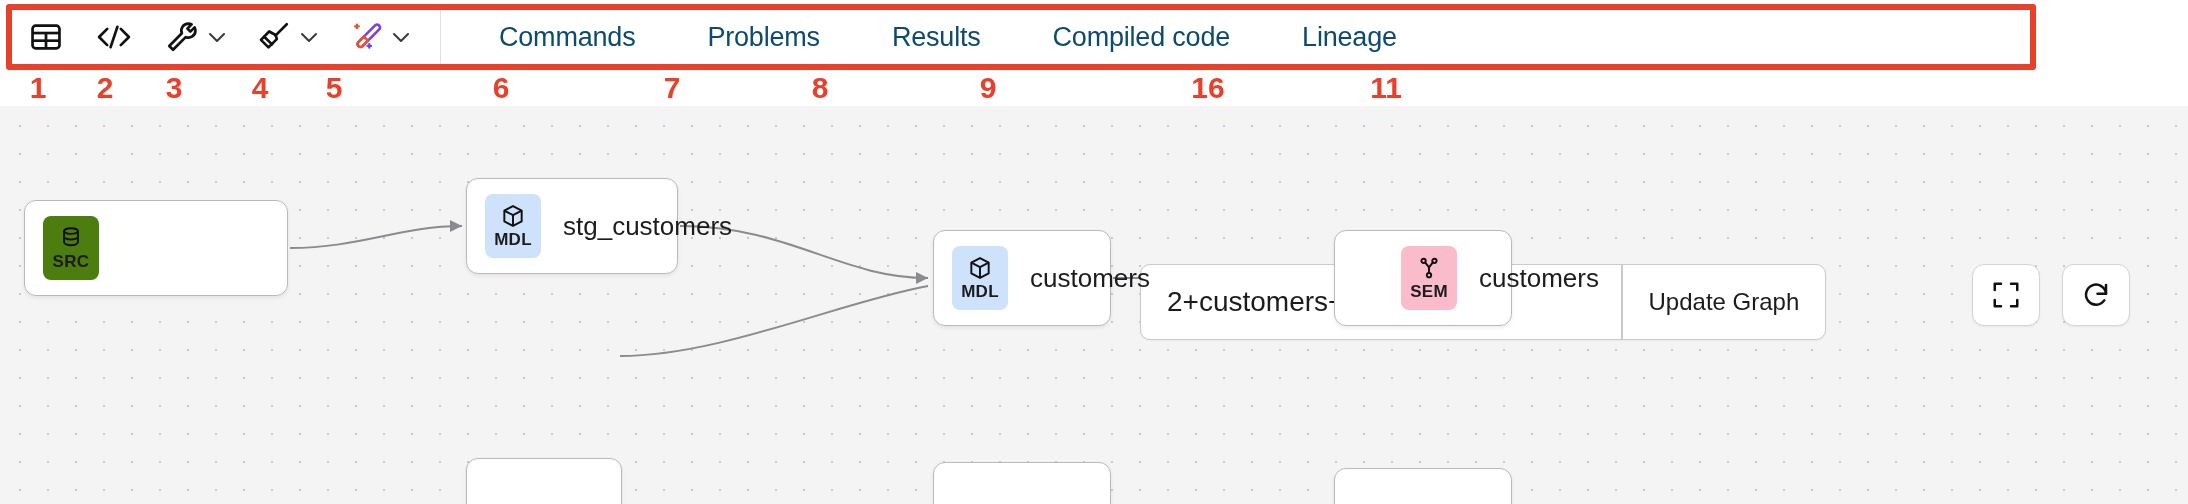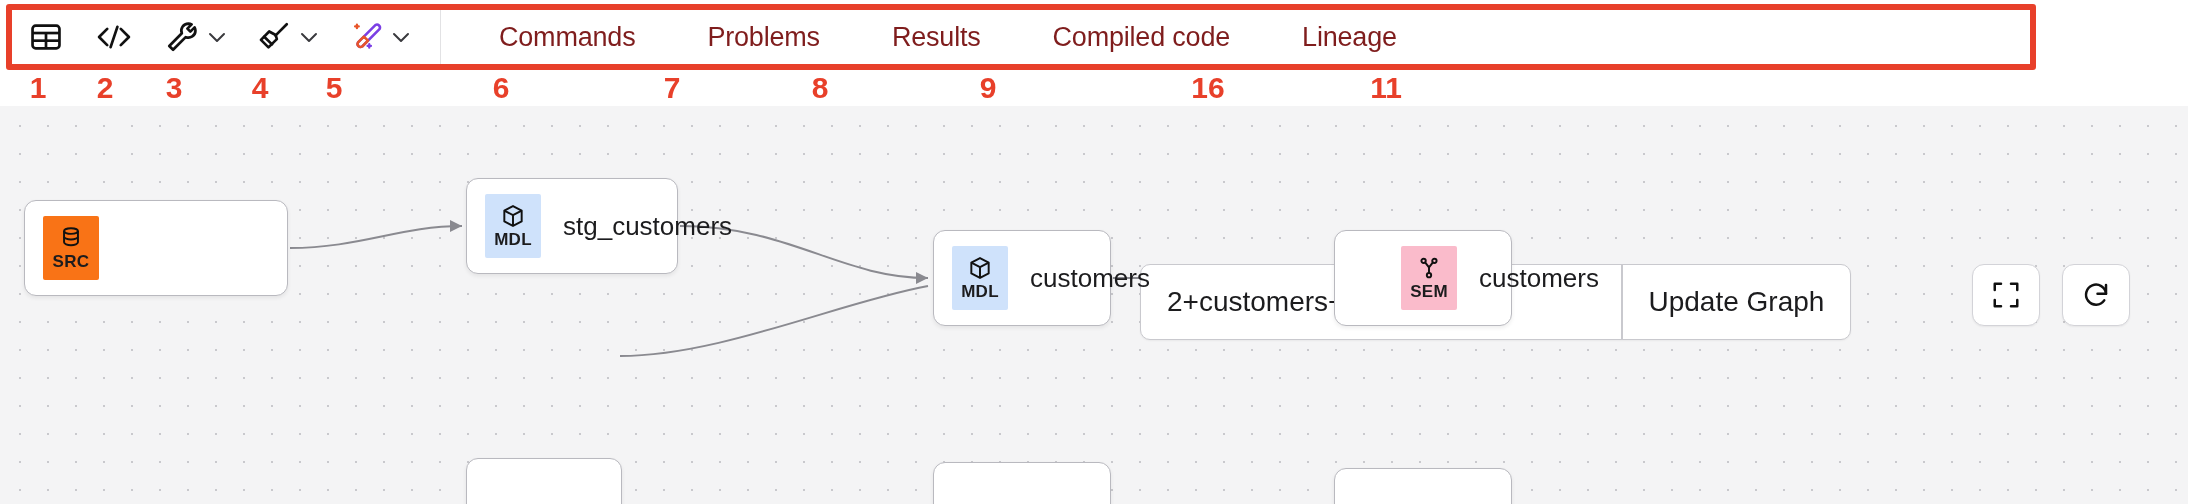--- a/index.html
+++ b/index.html
@@ -34,21 +34,21 @@
     height: 44px; min-width: 40px; cursor: pointer;
   }
   .tb-group { display: flex; align-items: center; }
   .chev { width: 30px; display:flex; align-items:center; justify-content:center; cursor:pointer; }
   .divider {
     width: 1px; height: 54px; background: #e2e2e4;
     margin: 0 0 0 24px;
   }
   .tabs { display: flex; align-items: center; height: 54px; }
   .tab {
-    font-size: 27px; color: #7f1d1d; letter-spacing: -0.2px;
+    font-size: 27px; color: #0c4a6e; letter-spacing: -0.2px;
     padding: 0 36px; cursor: pointer; white-space: nowrap;
   }
   .tab:first-child { padding-left: 58px; }
 
   
   .callouts { position: absolute; left: 0; top: 70px; width: 2188px; height: 36px; }
   .callout {
     position: absolute; top: 0;
     font-size: 30px; font-weight: bold; color: #e8402a;
     transform: translateX(-50%);
@@ -74,21 +74,21 @@
     box-shadow: 0 1px 2px rgba(0,0,0,.05);
   }
   .query-input {
     width: 480px; border: none; outline: none; background: transparent;
     font-family: "Liberation Sans", sans-serif;
     font-size: 28px; color: #1c1c1e; padding: 0 26px;
   }
   .query-sep { width: 1.5px; background: #c9c9ce; }
   .update-btn {
     display: flex; align-items: center; justify-content: center;
-    padding: 0 26px; font-size: 28px; color: #1c1c1e;
+    padding: 0 26px; font-size: 24px; color: #1c1c1e;
     background: transparent; border: none; cursor: pointer;
     font-family: "Liberation Sans", sans-serif;
     border-radius: 0 10px 10px 0;
   }
 
   
   .ctrl {
     position: absolute; top: 158px;
     width: 68px; height: 62px;
     background: #ffffff; border: 1.5px solid #d3d3d8; border-radius: 12px;
@@ -102,25 +102,25 @@
   .node {
     position: absolute;
     background: #ffffff;
     border: 1.5px solid #b9b9bf;
     border-radius: 12px;
     display: flex; align-items: center;
     box-shadow: 0 2px 4px rgba(0,0,0,.07);
     cursor: pointer;
   }
   .badge {
-    width: 56px; height: 64px; border-radius: 2px;
+    width: 56px; height: 64px; border-radius: 8px;
     display: flex; flex-direction: column; align-items: center; justify-content: center;
     flex: 0 0 auto; margin-left: 18px; gap: 1px;
   }
-  .badge-src { background: #f97316; }
+  .badge-src { background: #4d7c0f; }
   .badge-mdl { background: #cfe2fb; }
   .badge-sem { background: #fabbcb; }
   .badge-label { font-size: 17px; font-weight: 600; color: #1c1c1e; letter-spacing: .3px; }
   .node-label {
     font-size: 26px; color: #1c1c1e; padding: 0 26px 0 22px; white-space: nowrap;
   }
 </style>
 </head>
 <body>
 

